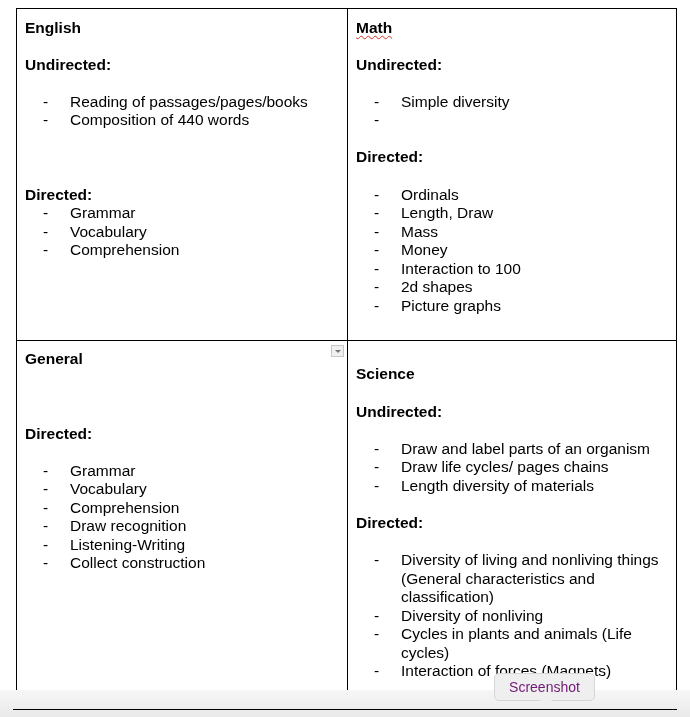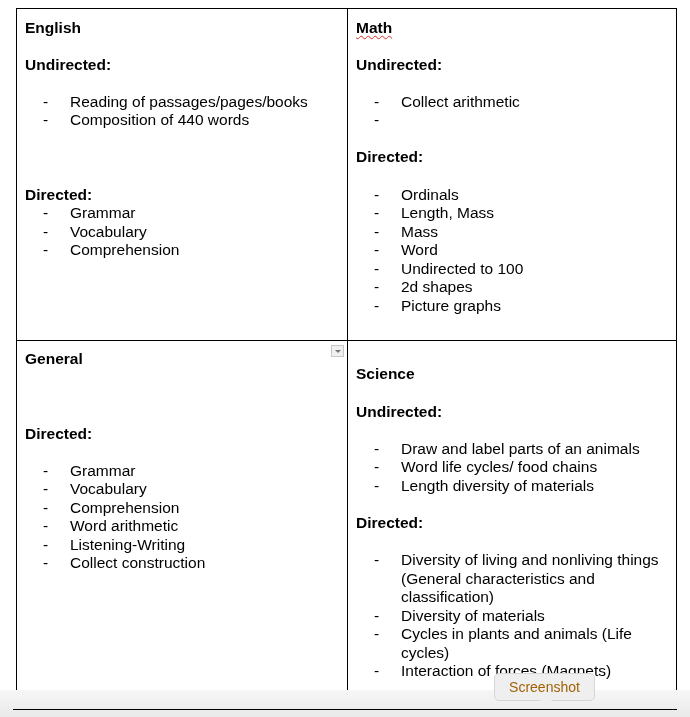--- a/index.html
+++ b/index.html
@@ -37,21 +37,21 @@
       border-left: 3px solid transparent; border-right: 3px solid transparent; border-top: 3px solid #777;
     }
     .bottom-bar {
       position: absolute; left: 0; top: 690px; width: 690px; height: 27px;
       background: linear-gradient(#f7f7f7, #e9e9e9);
     }
     .bottom-line { position: absolute; left: 13px; top: 709px; width: 664px; height: 1px; background: #000; }
     .tooltip {
       position: absolute; left: 494px; top: 673px; width: 101px; height: 28px;
       background: #efefef; border: 1px solid #d6d6d6; border-radius: 5px; box-sizing: border-box;
-      font-size: 14px; line-height: 26px; text-align: center; color: #a16207;
+      font-size: 14px; line-height: 26px; text-align: center; color: #701a75;
       font-family: "Liberation Sans", sans-serif;
     }
     .tooltip::after {
       content: ""; position: absolute; left: 45px; bottom: -7px;
       border-left: 6px solid transparent; border-right: 6px solid transparent; border-top: 7px solid #efefef;
     }
   </style>
 </head>
 <body>
 
@@ -83,46 +83,46 @@
         <span class="dash">-</span>
         <span class="txt">Comprehension</span>
       </div>
   </div>
 
   <div class="cell c-math">
     <div class="line bold" style="top:10px"><span class="spell">Math</span></div>
     <div class="line bold" style="top:47px">Undirected:</div>
     <div class="item" style="top:84px">
         <span class="dash">-</span>
-        <span class="txt">Collect arithmetic</span>
+        <span class="txt">Simple diversity</span>
       </div>
     <div class="item" style="top:102px">
         <span class="dash">-</span>
         <span class="txt"></span>
       </div>
     <div class="line bold" style="top:139px">Directed:</div>
     <div class="item" style="top:177px">
         <span class="dash">-</span>
         <span class="txt">Ordinals</span>
       </div>
     <div class="item" style="top:195px">
         <span class="dash">-</span>
-        <span class="txt">Length, Mass</span>
+        <span class="txt">Length, Draw</span>
       </div>
     <div class="item" style="top:214px">
         <span class="dash">-</span>
         <span class="txt">Mass</span>
       </div>
     <div class="item" style="top:232px">
         <span class="dash">-</span>
-        <span class="txt">Word</span>
+        <span class="txt">Money</span>
       </div>
     <div class="item" style="top:251px">
         <span class="dash">-</span>
-        <span class="txt">Undirected to 100</span>
+        <span class="txt">Interaction to 100</span>
       </div>
     <div class="item" style="top:269px">
         <span class="dash">-</span>
         <span class="txt">2d shapes</span>
       </div>
     <div class="item" style="top:288px">
         <span class="dash">-</span>
         <span class="txt">Picture graphs</span>
       </div>
   </div>
@@ -138,55 +138,55 @@
     <div class="item" style="top:139px">
         <span class="dash">-</span>
         <span class="txt">Vocabulary</span>
       </div>
     <div class="item" style="top:158px">
         <span class="dash">-</span>
         <span class="txt">Comprehension</span>
       </div>
     <div class="item" style="top:176px">
         <span class="dash">-</span>
-        <span class="txt">Word arithmetic</span>
+        <span class="txt">Draw recognition</span>
       </div>
     <div class="item" style="top:195px">
         <span class="dash">-</span>
         <span class="txt">Listening-Writing</span>
       </div>
     <div class="item" style="top:213px">
         <span class="dash">-</span>
         <span class="txt">Collect construction</span>
       </div>
   </div>
 
   <div class="cell c-sci">
     <div class="line bold" style="top:9px">Science</div>
     <div class="line bold" style="top:47px">Undirected:</div>
     <div class="item" style="top:84px">
         <span class="dash">-</span>
-        <span class="txt">Draw and label parts of an animals</span>
+        <span class="txt">Draw and label parts of an organism</span>
       </div>
     <div class="item" style="top:102px">
         <span class="dash">-</span>
-        <span class="txt">Word life cycles/ food chains</span>
+        <span class="txt">Draw life cycles/ pages chains</span>
       </div>
     <div class="item" style="top:121px">
         <span class="dash">-</span>
         <span class="txt">Length diversity of materials</span>
       </div>
     <div class="line bold" style="top:158px">Directed:</div>
     <div class="item" style="top:195px">
         <span class="dash">-</span>
         <span class="txt wrap">Diversity of living and nonliving things (General characteristics and classification)</span>
       </div>
     <div class="item" style="top:251px">
         <span class="dash">-</span>
-        <span class="txt">Diversity of materials</span>
+        <span class="txt">Diversity of nonliving</span>
       </div>
     <div class="item" style="top:269px">
         <span class="dash">-</span>
         <span class="txt wrap">Cycles in plants and animals (Life cycles)</span>
       </div>
     <div class="item" style="top:306px">
         <span class="dash">-</span>
         <span class="txt">Interaction of forces (Magnets)</span>
       </div>
   </div>

